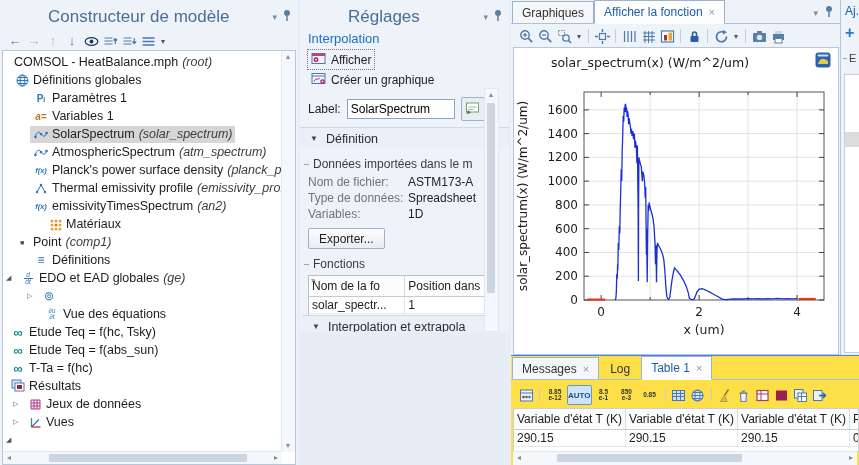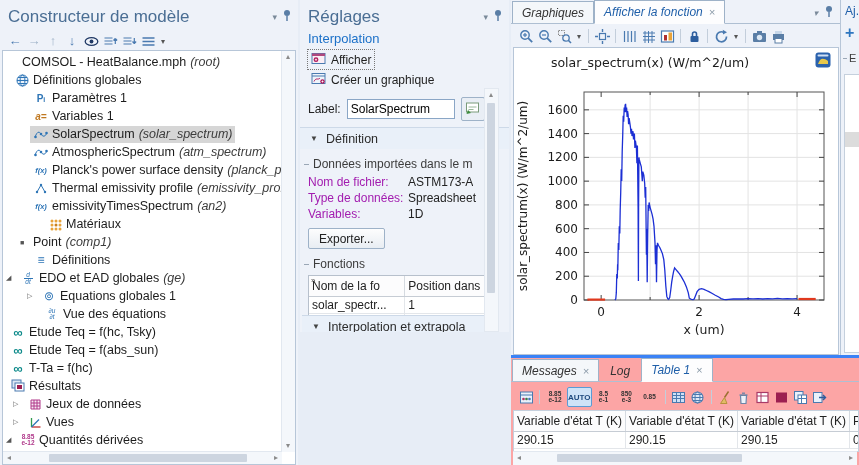--- a/index.html
+++ b/index.html
@@ -1,20 +1,20 @@
 <!DOCTYPE html>
 <html><head>
 <meta charset="utf-8">
 <style>
   html,body{margin:0;padding:0;}
   body{width:859px;height:465px;overflow:hidden;background:#e7edf6;
        font-family:"Liberation Sans",sans-serif;font-size:12px;color:#222;position:relative;}
   #app{position:absolute;inset:0;}
   .panel{position:absolute;top:0;background:#eef2f9;}
-  .ptitle-row{height:25px;padding:4px 6px 0 8px;display:flex;align-items:center;}
+  .ptitle-row{height:25px;padding:4px 6px 0 8px;display:flex;align-items:center;margin-left:40px;}
   .ptitle{font-size:17px;color:#4a6e94;white-space:nowrap;overflow:hidden;flex:1;}
   .pt-ctrl{display:flex;align-items:center;gap:5px;margin-left:4px;}
   .caret-sm{color:#7a8a9a;font-size:9px;cursor:default;}
   .toolbar{display:flex;align-items:center;gap:1px;padding:1px 2px 1px 6px;height:22px;}
   .tbtn{display:inline-flex;align-items:center;justify-content:center;min-width:18px;height:18px;border-radius:2px;}
   .tbtn.caret{min-width:10px;font-size:8px;color:#555;}
   .tbtn .ic-ch{font-size:13px;font-weight:bold;line-height:14px;}
   .tbtn.active{background:#cfe3f7;border:1px solid #5b9bd5;}
   .tbtn.disabled{opacity:.38;filter:grayscale(.9);}
   .tsep{width:1px;height:14px;background:#c3cedb;margin:0 3px;}
@@ -49,38 +49,38 @@
   .labelrow{display:flex;align-items:center;margin:8px 0 6px 8px;gap:6px;}
   .txtinput{width:100px;height:18px;border:1px solid #8aa6c6;background:#fff;font-size:12px;padding:0 3px;
             font-family:"Liberation Sans",sans-serif;}
   .sqbtn{width:22px;height:22px;border:1px solid #9eb2c8;background:#e9eef5;display:inline-flex;align-items:center;justify-content:center;border-radius:2px;}
   .sechdr{display:flex;align-items:center;gap:8px;background:#e9f0f9;border-top:1px solid #cdd9e8;
           height:21px;padding-left:10px;font-size:12.5px;color:#2b2b2b;margin-top:6px;}
   .sechdr .tri{font-size:8px;color:#444;}
   .grouplab{display:flex;align-items:center;gap:4px;color:#3c3c3c;margin:8px 0 4px 4px;white-space:nowrap;}
   .grouplab:before{content:"";width:5px;height:1px;background:#9aa7b6;display:inline-block;}
   .kvrow{display:flex;margin:2px 0 2px 8px;}
-  .kname{width:100px;color:#a21caf;}
+  .kname{width:100px;color:#737373;}
   .kval{color:#222;white-space:nowrap;overflow:hidden;}
   .pushbtn{height:21px;border:1px solid #9eb2c8;background:linear-gradient(#fdfdfd,#e8edf3);
            font-size:12px;padding:0 10px;border-radius:2px;font-family:"Liberation Sans",sans-serif;color:#222;}
   .ftablewrap{position:relative;margin:4px 0 0 8px;width:178px;background:#fff;border:1px solid #b7c0cc;height:96px;overflow:hidden;}
   .dtable{border-collapse:collapse;width:100%;font-size:12px;}
   .dtable th{font-weight:normal;border-bottom:1px solid #c6ccd4;border-right:1px solid #d5dae0;height:20px;
              background:#fcfcfd;text-align:left;padding:0 3px;white-space:nowrap;overflow:hidden;}
   .dtable td{border-bottom:1px solid #e3e6ea;border-right:1px solid #e3e6ea;height:16px;padding:0 3px;white-space:nowrap;overflow:hidden;}
   .chev{position:absolute;top:0;left:2px;font-size:8px;color:#444;}
   .minibar{display:flex;gap:8px;margin:8px 0 0 12px;}
   .nextsec{position:absolute;left:2px;right:14px;bottom:0;height:17px;}
   .set-scroll{position:absolute;top:88px;bottom:0;right:10px;width:13px;background:#f4f7fb;border:1px solid #e2e8f0;}
   .vthumb{position:absolute;left:2px;width:8px;background:#cdd5e0;border-radius:1px;}
 
   
   #p-graphics{left:511px;width:329px;height:355px;}
-  .tabrow{display:flex;align-items:flex-end;height:23px;border-bottom:1px solid #aebfd2;padding-left:1px;position:relative;font-style:italic;}
+  .tabrow{display:flex;align-items:flex-end;height:23px;border-bottom:1px solid #aebfd2;padding-left:1px;position:relative;}
   .tab{display:inline-flex;align-items:center;gap:6px;height:21px;padding:0 9px;font-size:12px;color:#333;}
   .tab.boxed{background:#f4f7fa;border:1px solid #9eb2c8;border-bottom:none;}
   .tab.active{background:#fdfdfe;border:1px solid #9eb2c8;border-bottom:1px solid #fdfdfe;color:#1f5fa9;margin-bottom:-1px;height:22px;}
   .tclose{color:#8a9aa8;font-size:11px;}
   .tabctrl{position:absolute;right:6px;top:5px;display:flex;gap:6px;align-items:center;}
   .plotcard{position:absolute;top:47px;left:2px;width:324px;height:306px;background:#fff;border:1px solid #b7c6d8;}
   .plottitle{position:absolute;top:7px;left:0;right:52px;text-align:center;font-size:12.5px;color:#1c1c1c;
              font-family:"DejaVu Sans",sans-serif;}
   .plotwinicon{position:absolute;top:4px;right:7px;}
   #chartsvg{position:absolute;top:0;left:0;}
@@ -90,21 +90,21 @@
   #p-sliver{left:840px;width:19px;height:355px;border-left:1px solid #b7c6d8;background:#eef2f9;}
   .sliv-tab{color:#1f5fa9;font-size:12px;padding:4px 0 0 4px;white-space:nowrap;}
   .sliv-plus{color:#2f77c0;font-weight:bold;font-size:16px;padding:6px 0 0 4px;}
   .sliv-group{color:#3c3c3c;font-size:11px;padding:10px 0 0 2px;display:flex;align-items:center;}
   .sliv-group:before{content:"";width:4px;height:1px;background:#9aa7b6;margin-right:2px;}
   .sliv-list{position:absolute;top:74px;left:3px;right:0;bottom:2px;background:#fff;border:1px solid #c5d0dd;border-right:none;}
   .sliv-row{position:absolute;top:57px;left:0;right:0;height:15px;background:#dcdcdc;}
   .sliv-tri{position:absolute;top:80px;left:5px;font-size:7px;color:#222;}
 
   
-  #p-bottom{left:511px;right:0;top:355px;bottom:0;position:absolute;background:#fca5a5;border-top:3px solid #3b82f6;}
+  #p-bottom{left:511px;right:0;top:355px;bottom:0;position:absolute;background:#fde047;border-top:1px solid #3b82f6;}
   .btablewrap{position:absolute;top:52px;left:2px;right:0;bottom:13px;background:#fff;border:1px solid #c5d0dd;overflow:hidden;}
   .bh{position:absolute;left:2px;right:2px;bottom:0;height:13px;background:#f4f7fb;border-top:1px solid #e2e8f0;}
 </style>
 </head>
 <body>
 
 <div id="app">
 
   <div class="panel" id="p-left">
     <div class="ptitle-row">
@@ -150,21 +150,21 @@
         </span>
         <span class="tbtn">
           <svg width="15" height="15" viewBox="0 0 15 15">
             <path d="M1.5 4h12M1.5 7.5h12M1.5 11h12" stroke="#4a7ab0" stroke-width="1.3"></path>
           </svg>
         </span>
         <span class="tbtn caret">▾</span>
       </div>
     <div class="treebox">
       <div id="tree">
-          <div class="trow" style="padding-left: 16px;">
+          <div class="trow" style="padding-left: 8px;">
             <span class="inner">
               <span class="tlab">COMSOL - HeatBalance.mph</span>
               <span class="tsuf">(root)</span>
             </span>
           </div>
           <div class="trow" style="padding-left: 8px;">
             <span class="inner">
               <span class="ticon">
                 <svg width="13" height="13">
                   <circle cx="6.5" cy="6.5" r="5.5" fill="#eaf2fb" stroke="#2e75b6"></circle>
@@ -301,21 +301,20 @@
               <span class="tlab">EDO et EAD globales</span>
               <span class="tsuf">(ge)</span>
             </span>
           </div>
           <div class="trow" style="padding-left: 24px;">
             <span class="texp">▷</span>
             <span class="inner">
               <span class="ticon">
                 <span style="color:#2e75b6;font-size:12px">⊚</span>
               </span>
-              <span class="tlab">Equations globales 1</span>
             </span>
           </div>
           <div class="trow" style="padding-left: 38px;">
             <span class="inner">
               <span class="ticon">
                 <span style="font-size:6.5px;line-height:6px;color:#2e75b6;font-style:italic;display:inline-block;text-align:center">∂u<br>∂t</span>
               </span>
               <span class="tlab">Vue des équations</span>
             </span>
           </div>
@@ -375,26 +374,20 @@
                   <line x1="2.5" y1="11" x2="11.5" y2="11" stroke="#c03030" stroke-width="1.3"></line>
                   <line x1="2.5" y1="11" x2="2.5" y2="2" stroke="#2e9b4e" stroke-width="1.3"></line>
                   <line x1="2.5" y1="11" x2="10" y2="3.5" stroke="#2e75b6" stroke-width="1.3"></line>
                 </svg>
               </span>
               <span class="tlab">Vues</span>
             </span>
           </div>
           <div class="trow" style="padding-left: 3px;">
             <span class="texp">◢</span>
-            <span class="inner">
-              <span class="ticon">
-                <span class="num2" style="color:#b0388a">8.85<br>e-12</span>
-              </span>
-              <span class="tlab">Quantités dérivées</span>
-            </span>
           </div>
           <div class="trow" style="padding-left: 42px;">
             <span class="inner">
               <span class="ticon">
                 <span style="color:#b0388a;font-size:7.5px;font-weight:bold">(8.5)</span>
               </span>
               <span class="tlab">Evaluation globale 1</span>
             </span>
           </div>
         </div>

